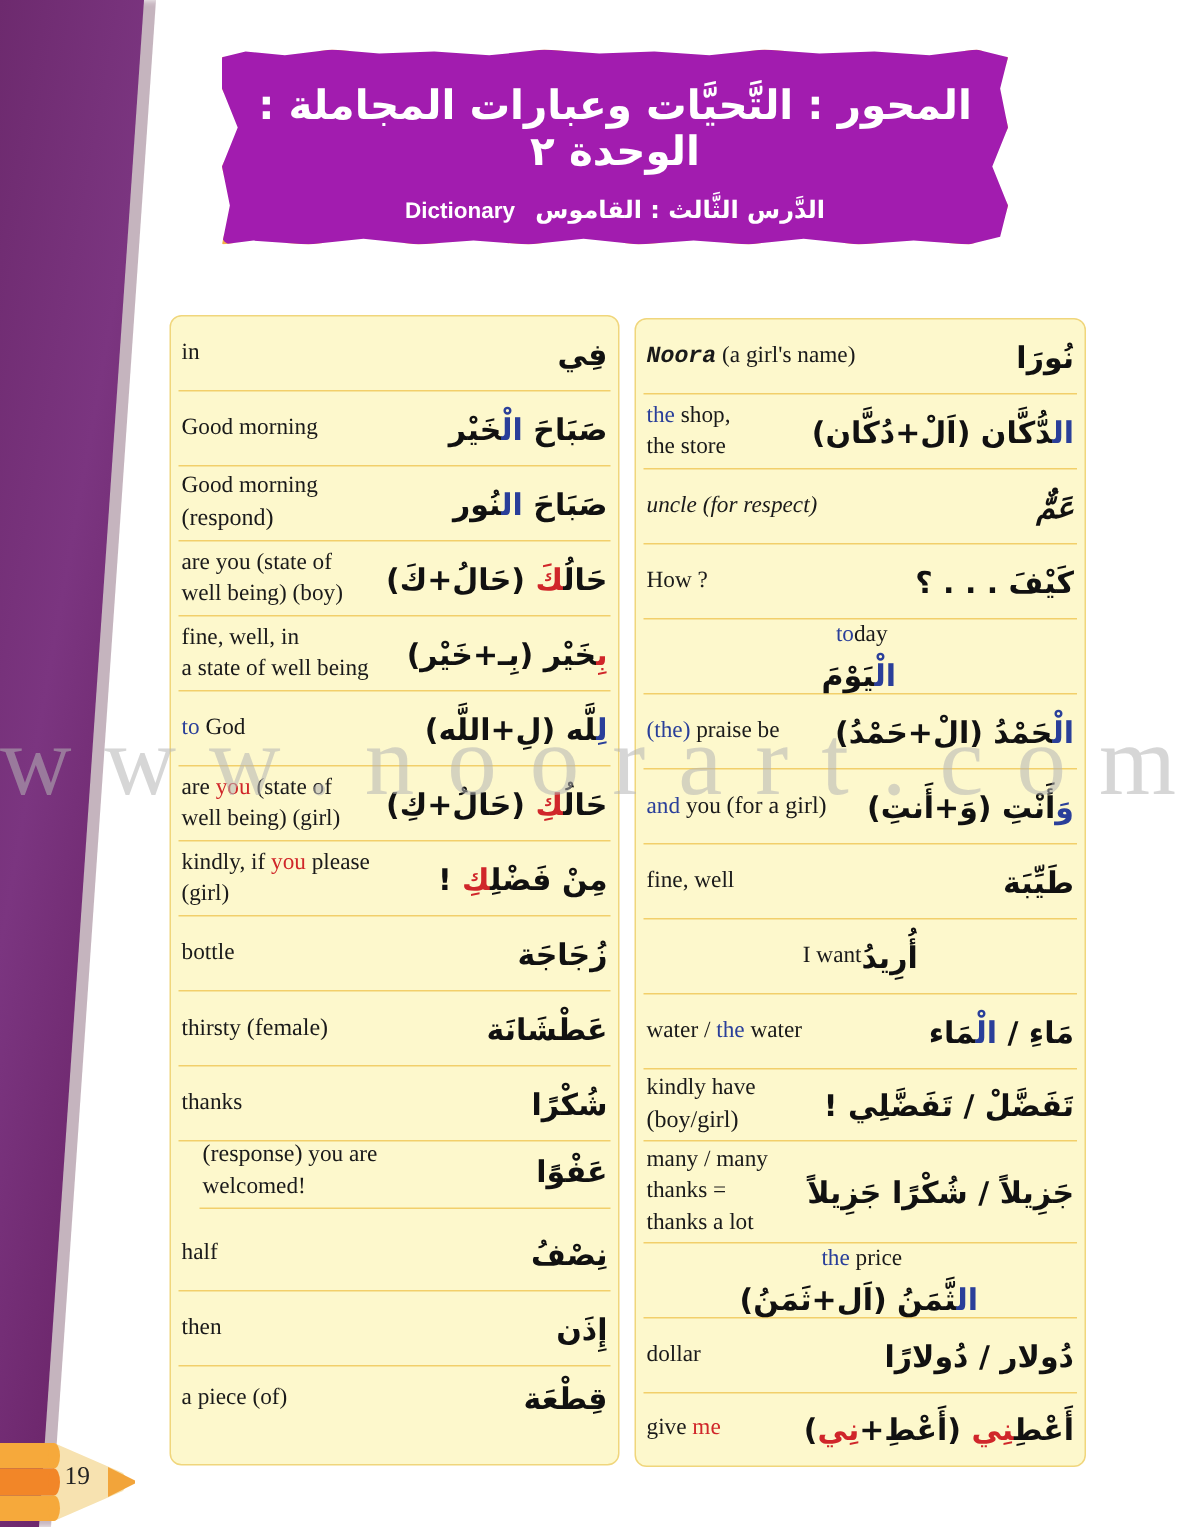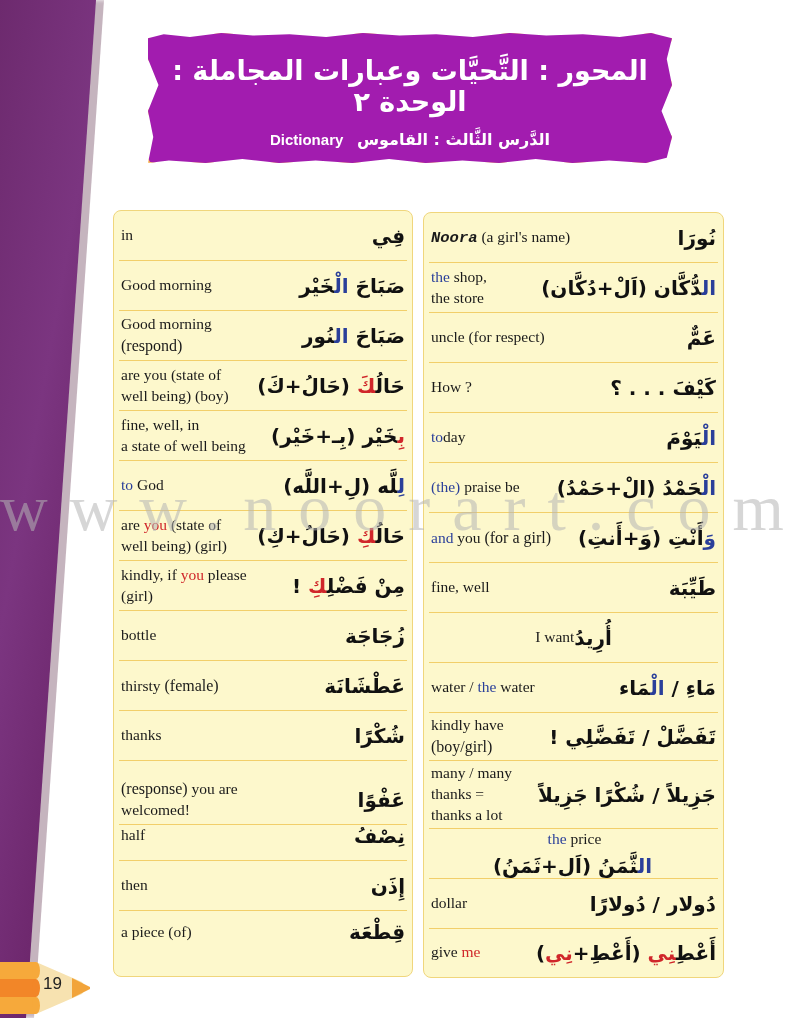--- a/index.html
+++ b/index.html
@@ -162,21 +162,21 @@
       position: absolute;
       left: 0;
       top: 958px;
       width: 95px;
       height: 60px;
     }
     .page-number {
       position: absolute;
       left: 43px;
       top: 974px;
-      font-family: Liberation Sans, sans-serif;
+      font-family: Liberation Serif, serif;
       font-size: 17px;
       color: #222222;
     }
   </style>
 </head>
 <body>
 
 <div class="purple-shadow"></div>
 <div class="purple-band"></div>
 
@@ -226,21 +226,21 @@
       <div class="ar-text"><span>زُجَاجَة</span></div>
     </div>
     <div class="row" style="top: 450px; height: 50px;">
       <div class="en-text"><span>thirsty </span><span class="small">(female)</span></div>
       <div class="ar-text"><span>عَطْشَانَة</span></div>
     </div>
     <div class="row" style="top: 500px; height: 50px;">
       <div class="en-text"><span>thanks</span></div>
       <div class="ar-text"><span>شُكْرًا</span></div>
     </div>
-    <div class="row" style="top: 564px; height: 50px;">
+    <div class="row" style="top: 545px; height: 50px; margin-left: 14px;">
       <div class="en-text"><span class="small">(response)</span><span> you are welcomed!</span></div>
       <div class="ar-text"><span>عَفْوًا</span></div>
     </div>
     <div class="row" style="top: 600px; height: 50px;">
       <div class="en-text"><span>half</span></div>
       <div class="ar-text"><span>نِصْفُ</span></div>
     </div>
     <div class="row" style="top: 650px; height: 50px;">
       <div class="en-text"><span>then</span></div>
       <div class="ar-text"><span>إِذَن</span></div>
@@ -252,29 +252,29 @@
   </div>
 <div class="table right" id="right-table">
     <div class="row" style="top: 0px; height: 50px;">
       <div class="en-text"><span class="bold-sans">Noora</span><span> (a girl's name)</span></div>
       <div class="ar-text"><span>نُورَا</span></div>
     </div>
     <div class="row" style="top: 50px; height: 50px;">
       <div class="en-text"><span class="blue">the</span><span> shop,</span><br><span>the store</span></div>
       <div class="ar-text"><span class="blue">ال</span><span>دُّكَّان (اَلْ+دُكَّان)</span></div>
     </div>
-    <div class="row" style="top: 100px; height: 50px;">
+    <div class="row" style="top: 100px; height: 50px; font-style: italic;">
       <div class="en-text"><span>uncle (for respect)</span></div>
       <div class="ar-text"><span>عَمٌّ</span></div>
     </div>
     <div class="row" style="top: 150px; height: 50px;">
       <div class="en-text"><span>How ?</span></div>
       <div class="ar-text"><span>كَيْفَ . . . ؟</span></div>
     </div>
-    <div class="row" style="top: 200px; height: 50px;">
+    <div class="row" style="top: 200px; height: 50px; flex-direction: column;">
       <div class="en-text"><span class="blue">to</span><span>day</span></div>
       <div class="ar-text"><span class="blue">الْ</span><span>يَوْمَ</span></div>
     </div>
     <div class="row" style="top: 250px; height: 50px;">
       <div class="en-text"><span class="blue">(the)</span><span> praise be</span></div>
       <div class="ar-text"><span class="blue">الْ</span><span>حَمْدُ (الْ+حَمْدُ)</span></div>
     </div>
     <div class="row" style="top: 300px; height: 50px;">
       <div class="en-text"><span class="blue">and</span><span> you </span><span class="small">(for a girl)</span></div>
       <div class="ar-text"><span class="blue">وَ</span><span>أَنْتِ (وَ+أَنتِ)</span></div>

